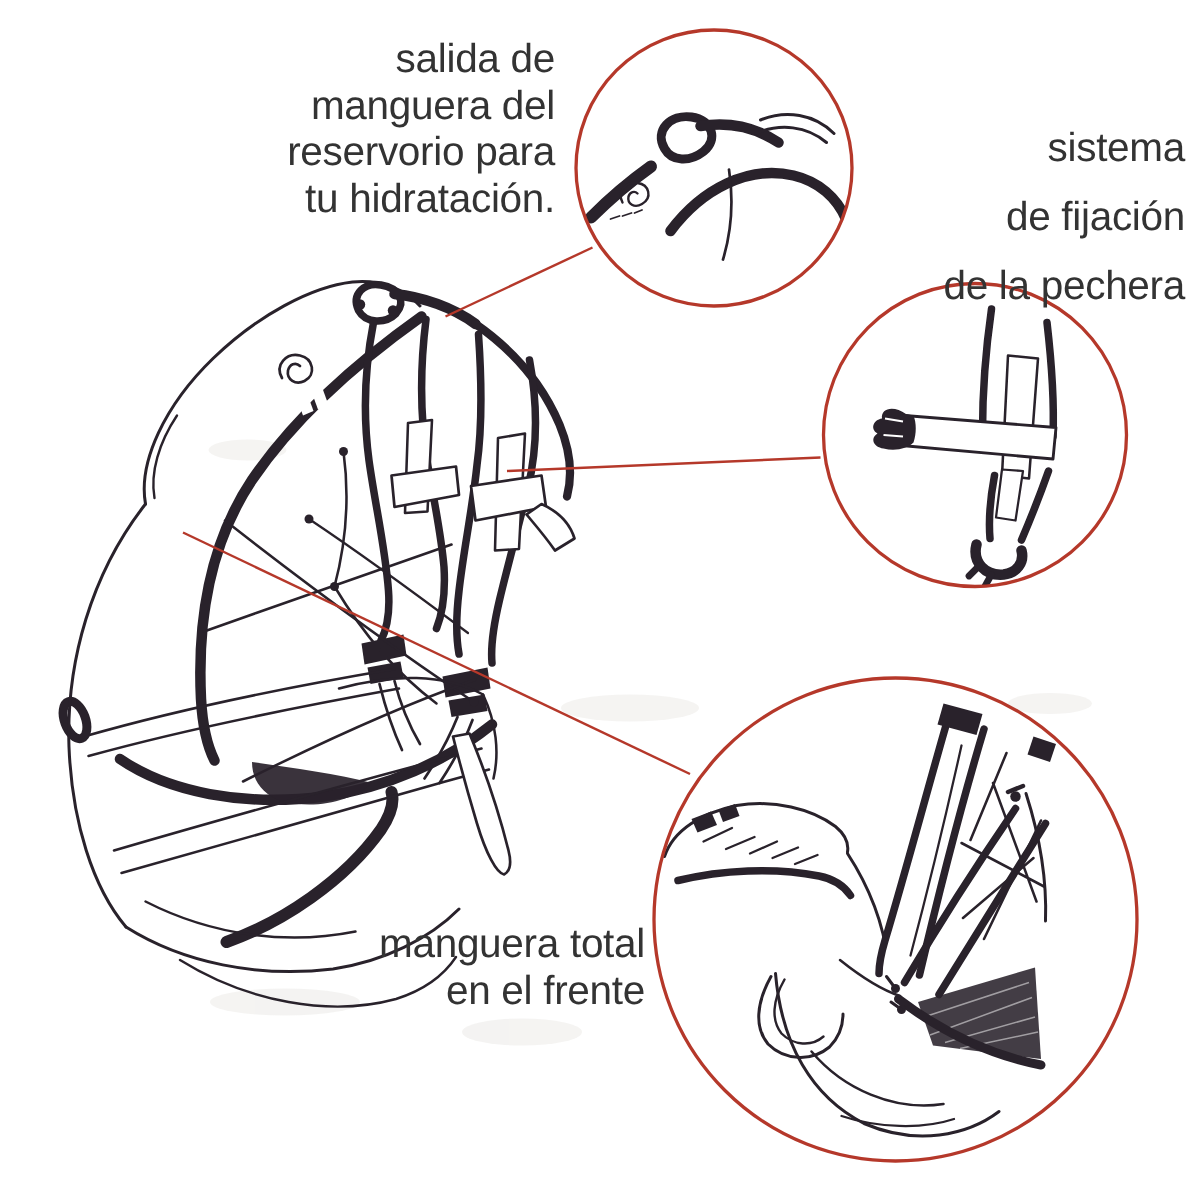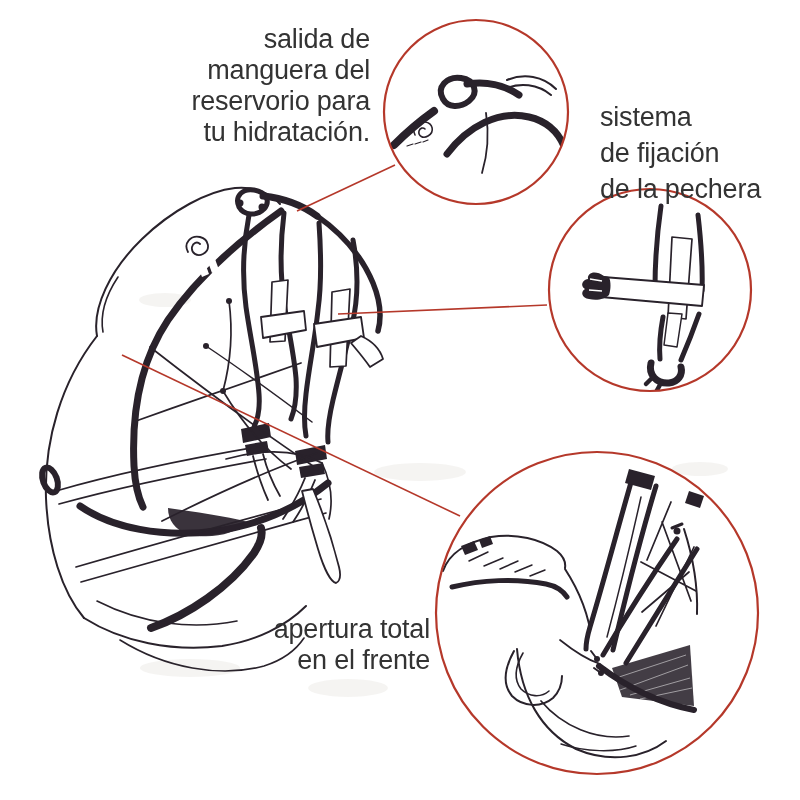--- a/index.html
+++ b/index.html
@@ -24,21 +24,21 @@
   .smudge{fill:#ecebe8;}
   .label{
     position:absolute;
     color:var(--text);
     font-size:27px;
     line-height:31px;
     white-space:pre-line;
     letter-spacing:-0.2px;
   }
   .label-hydration{left:48px;top:24px;width:322px;text-align:right;}
-  .label-chest{left:600px;top:99px;width:190px;text-align:left;line-height:36px;}
+  .label-chest{left:600px;top:75px;width:190px;text-align:right;line-height:46px;}
   .label-front{left:180px;top:614px;width:250px;text-align:right;}
 </style>
 </head>
 <body>
 
 <div class="stage">
 
   <svg class="drawing" width="800" height="800" viewBox="0 0 800 800">
     <defs>
       <clipPath id="clipc1">
@@ -211,15 +211,15 @@
 
   <div class="label label-hydration">salida de
 manguera del
 reservorio para
 tu hidratación.</div>
 
   <div class="label label-chest">sistema
 de fijación
 de la pechera</div>
 
-  <div class="label label-front">apertura total
+  <div class="label label-front">manguera total
 en el frente</div>
 </div>
 
 </body></html>

